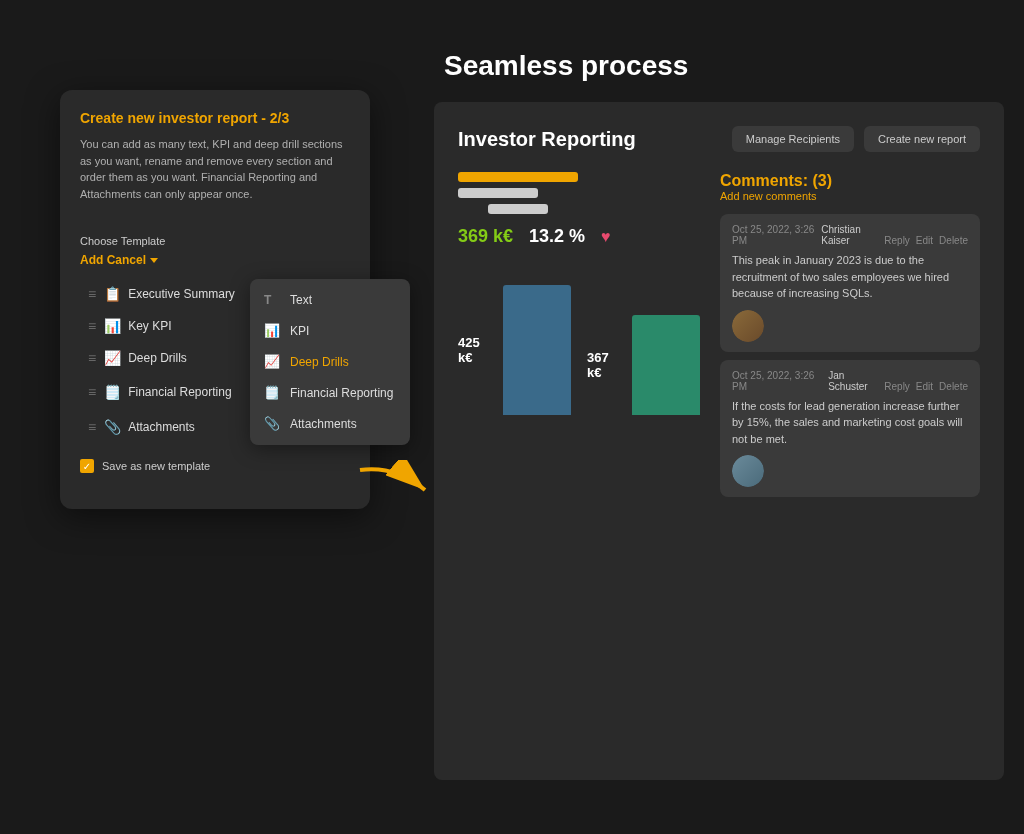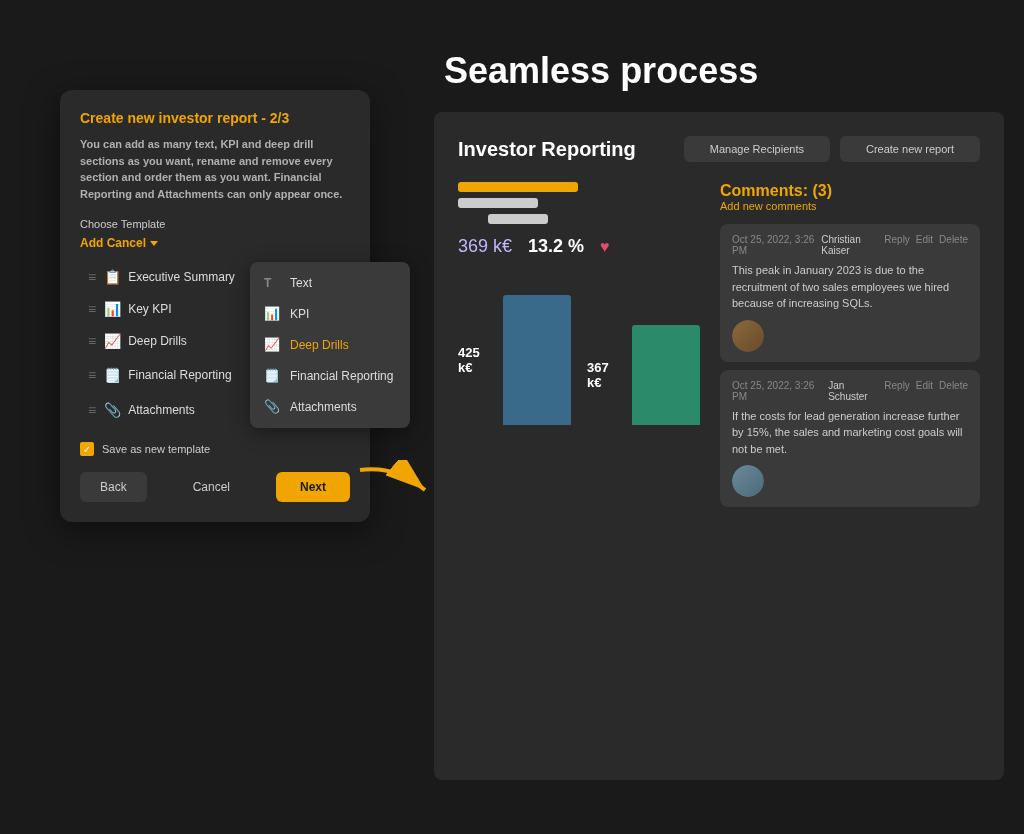--- a/index.html
+++ b/index.html
@@ -38,22 +38,21 @@
     .panel-title {
       color: #f0a500;
       font-size: 14px;
       font-weight: 600;
       margin-bottom: 10px;
     }
     .panel-desc {
       color: #b0b0b0;
       font-size: 11px;
       line-height: 1.5;
-      margin-bottom: 16px;
-      font-weight: bold;
+      margin-bottom: 33px;
     }
     .choose-template-label {
       color: #ccc;
       font-size: 11px;
       margin-bottom: 6px;
     }
     .template-row {
       display: flex;
       align-items: center;
       gap: 8px;
@@ -240,21 +239,21 @@
       position: absolute;
       right: 20px;
       top: 50px;
       width: 570px;
       height: 730px;
       display: flex;
       flex-direction: column;
     }
     .seamless-title {
       color: #ffffff;
-      font-size: 36px;
+      font-size: 28px;
       font-weight: 700;
       margin-bottom: 20px;
       padding-left: 10px;
     }
     .investor-card {
       background: #2a2a2a;
       border-radius: 8px;
       padding: 24px;
       flex: 1;
     }
@@ -270,21 +269,21 @@
       font-weight: 700;
     }
     .header-btns {
       display: flex;
       gap: 10px;
     }
     .header-btn {
       background: #3a3a3a;
       border: none;
       color: #ccc;
-      padding: 7px 26px;
+      padding: 7px 14px;
       border-radius: 6px;
       font-size: 11px;
       cursor: pointer;
     }
     .metric-bars {
       display: flex;
       flex-direction: column;
       gap: 6px;
       margin-bottom: 12px;
     }
@@ -296,23 +295,23 @@
     .bar-row.bar1 { width: 120px; }
     .bar-row.bar2 { width: 80px; background: #ccc; }
     .bar-row.bar3 { width: 60px; background: #ccc; margin-left: 30px; }
     .metrics-row {
       display: flex;
       align-items: center;
       gap: 16px;
       margin-bottom: 8px;
     }
     .metric-val {
-      color: #c4b5fd;
+      color: #84cc16;
       font-size: 18px;
-      font-weight: 400;
+      font-weight: 700;
     }
     .metric-pct {
       color: #fff;
       font-size: 18px;
       font-weight: 700;
     }
     .heart-icon {
       color: #e84a6e;
       font-size: 16px;
     }
@@ -360,21 +359,21 @@
       display: block;
     }
     .comment-item {
       background: #3a3a3a;
       border-radius: 8px;
       padding: 10px 12px;
       margin-bottom: 8px;
     }
     .comment-header {
       display: flex;
-      align-items: flex-start;
+      align-items: flex-end;
       margin-bottom: 6px;
     }
     .comment-meta {
       color: #888;
       font-size: 10px;
     }
     .comment-author {
       color: #ccc;
       font-size: 10px;
     }
@@ -494,25 +493,20 @@
       </div>
     </div>
 
     <div class="save-template-row">
       <div class="checkbox">
         <span class="checkbox-check">✓</span>
       </div>
       <span class="save-label">Save as new template</span>
     </div>
 
-    <div class="buttons-row">
-      <button class="btn-back">Back</button>
-      <button class="btn-cancel">Cancel</button>
-      <button class="btn-next">Next</button>
-    </div>
   </div>
 
   <div class="arrow-container">
     <svg class="arrow-svg" viewBox="0 0 80 60">
       <defs>
         <marker id="arrowhead" markerWidth="10" markerHeight="7" refX="10" refY="3.5" orient="auto">
           <polygon points="0 0, 10 3.5, 0 7" fill="#f0a500"></polygon>
         </marker>
       </defs>
       <path d="M 5 10 Q 40 5 70 30" stroke="#f0a500" stroke-width="4" fill="none" marker-end="url(#arrowhead)"></path>

